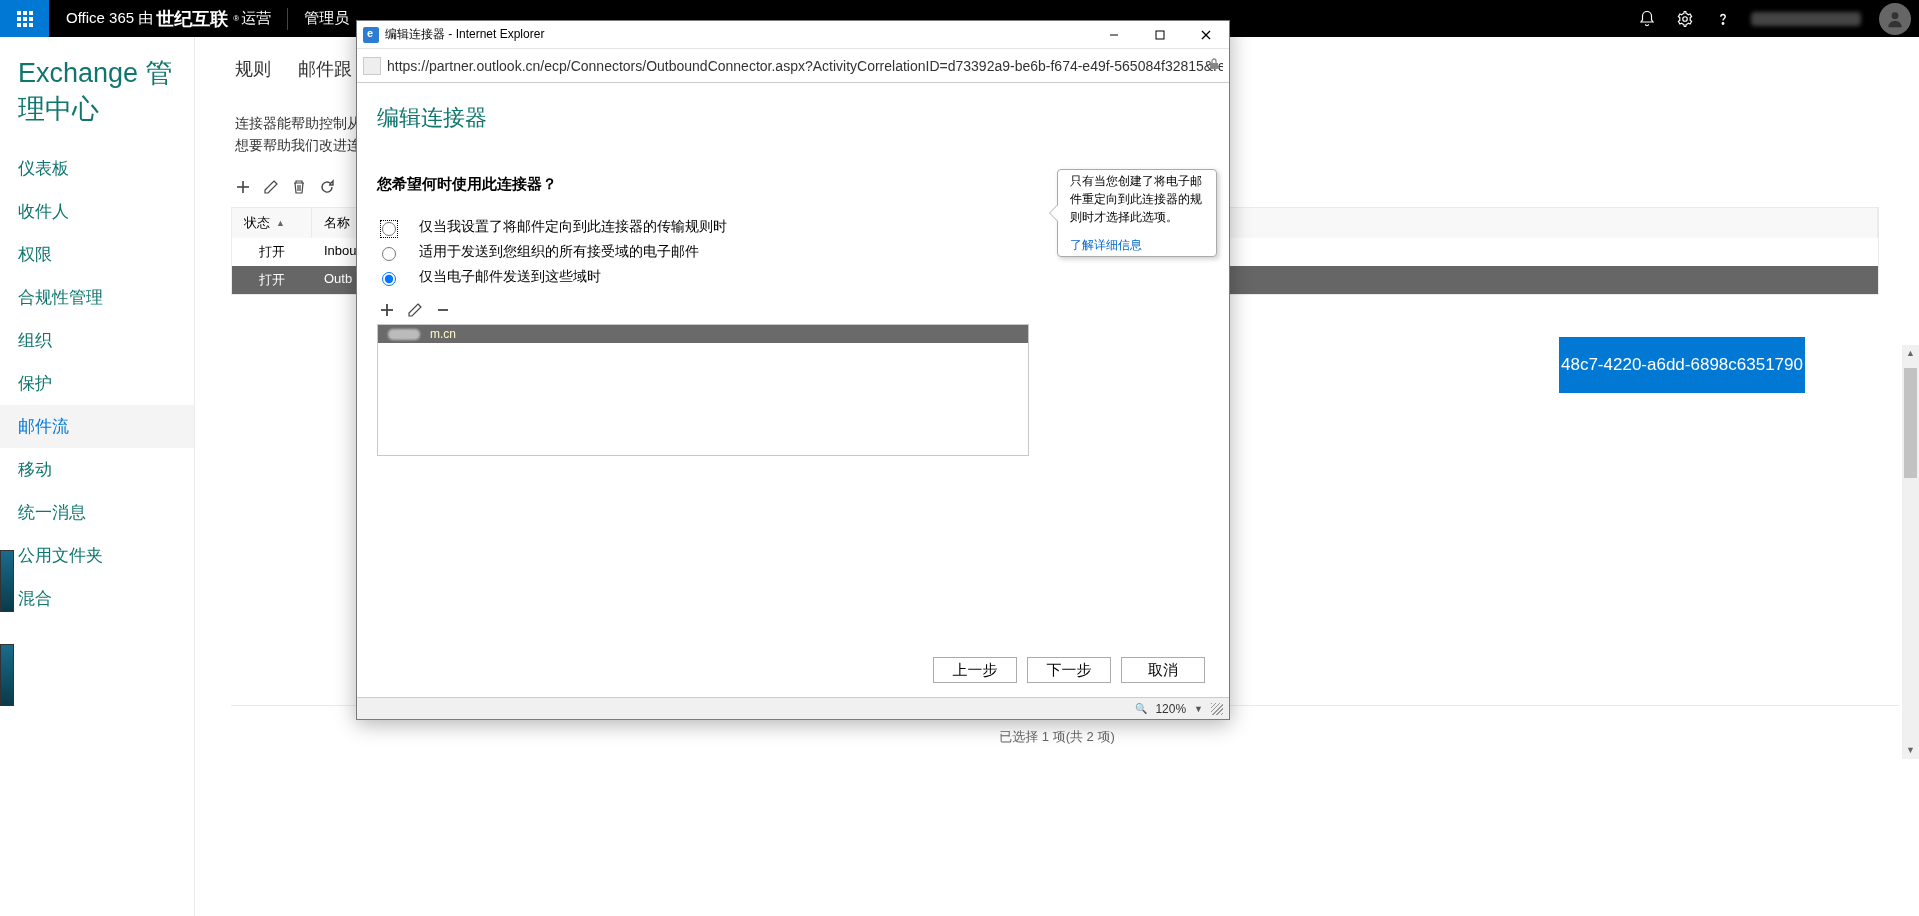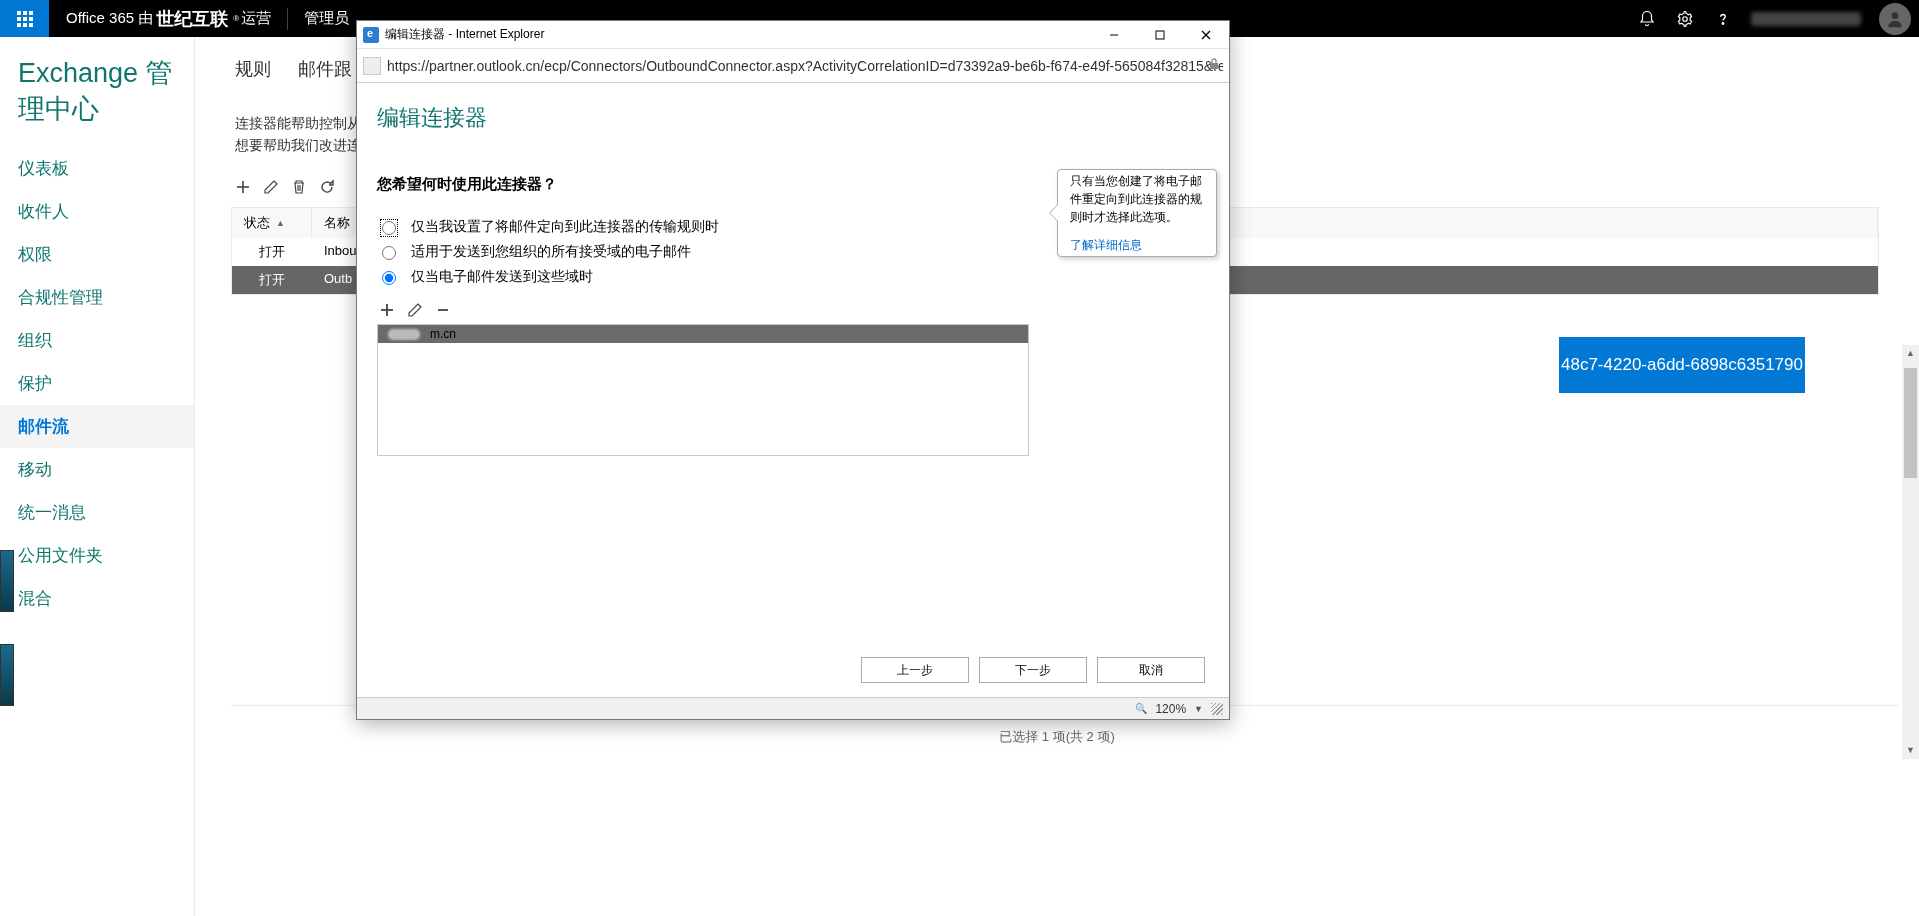--- a/index.html
+++ b/index.html
@@ -16,21 +16,21 @@
     .suite-right{position:absolute;right:0;top:0;height:37px;display:flex;align-items:center;gap:18px;padding-right:8px;}
     .suite-icon{width:20px;height:20px;display:flex;align-items:center;justify-content:center;}
     .user-blur{width:110px;height:14px;background:#444;filter:blur(2px);border-radius:4px;}
     .avatar{width:32px;height:32px;border-radius:50%;background:#666;display:flex;align-items:center;justify-content:center;}
     
     .exchange-heading{padding:16px 0 20px 18px;color:#0f766e;font-size:27px;font-weight:300;}
     
     .layout{display:flex;height:calc(916px - 37px);}
     .sidebar{width:195px;border-right:1px solid #eaeaea;padding-top:2px;}
     .nav-item{padding:10px 0 10px 18px;font-size:17px;color:#0f766e;cursor:pointer;}
-    .nav-item.active{color:#0078d4;background:#f4f4f4;font-weight:700;}
+    .nav-item.active{color:#0078d4;background:#f4f4f4;font-weight:400;}
     .main{flex:1;padding:20px 0 0 0;position:relative;}
     .tabs{padding-left:40px;font-size:18px;color:#333;}
     .tabs span{margin-right:22px;}
     .desc{padding:30px 0 0 40px;font-size:14px;color:#333;}
     .desc p{margin:4px 0;}
     .toolbar{padding:18px 0 6px 38px;display:flex;gap:8px;}
     .tool-btn{width:20px;height:20px;display:flex;align-items:center;justify-content:center;}
     .table-wrap{margin:4px 40px 0 36px;border:1px solid #eaeaea;}
     .table-head{display:flex;background:#f8f8f8;font-size:13px;position:relative;}
     .th{padding:6px 12px;border-right:1px solid #eaeaea;display:flex;align-items:center;gap:6px;}
@@ -61,33 +61,33 @@
     .ie-favicon{width:16px;height:16px;margin-right:6px;background:#2b7cd3;border-radius:2px;position:relative;}
     .ie-favicon::after{content:"e";position:absolute;color:#fff;font-size:11px;font-weight:bold;left:4px;top:0;}
     .winbtns{position:absolute;right:0;top:0;display:flex;}
     .winbtn{width:46px;height:28px;display:flex;align-items:center;justify-content:center;}
     .addr-bar{height:34px;border-bottom:1px solid #ccc;display:flex;align-items:center;padding:0 6px;font-size:14px;color:#333;position:relative;}
     .addr-icon{width:18px;height:18px;margin-right:6px;background:#eee;border:1px solid #ccc;}
     .lock{position:absolute;right:8px;top:8px;}
     .popup-body{padding:20px 20px 0 20px;height:calc(100% - 28px - 34px - 22px);position:relative;overflow:hidden;}
     .edit-title{font-size:22px;font-weight:400;color:#0f766e;margin-bottom:42px;}
     .question{font-weight:600;font-size:15px;margin-bottom:24px;}
-    .radios label{display:flex;gap:12px;font-size:14px;margin:7px 0;cursor:pointer;}
+    .radios label{display:flex;align-items:center;gap:20px;font-size:14px;margin:7px 0;cursor:pointer;}
     .radios input[type=radio]{width:14px;height:14px;}
     .domain-toolbar{display:flex;gap:8px;margin-top:14px;margin-bottom:4px;}
     .domain-toolbar .tbtn{width:20px;height:20px;display:flex;align-items:center;justify-content:center;cursor:pointer;}
     .domain-list{border:1px solid #c8c8c8;height:132px;background:#fff;overflow:hidden;}
-    .domain-item{background:#6a6a6a;color:#000000;padding:2px 10px;font-size:12px;display:flex;align-items:center;gap:10px;}
+    .domain-item{background:#6a6a6a;color:#fef9c3;padding:2px 10px;font-size:12px;display:flex;align-items:center;gap:10px;}
     .domain-blur{display:inline-block;width:32px;height:11px;background:#bbb;filter:blur(1px);border-radius:5px;}
     .callout{position:absolute;right:12px;top:86px;width:160px;border:1px solid #aaa;border-radius:4px;box-shadow:2px 2px 5px rgba(0,0,0,.2);padding:2px 12px;font-size:12px;line-height:1.5;background:#fff;}
     .callout .tail{position:absolute;left:-9px;top:34px;width:0;height:0;border-top:9px solid transparent;border-bottom:9px solid transparent;border-right:9px solid #aaa;}
     .callout .tail::after{content:"";position:absolute;left:1px;top:-8px;border-top:8px solid transparent;border-bottom:8px solid transparent;border-right:8px solid #fff;}
     .callout a{color:#0066cc;text-decoration:none;display:inline-block;margin-top:10px;}
     .wizard-btns{position:absolute;bottom:14px;right:24px;display:flex;gap:10px;}
-    .wizard-btns button{width:108px;height:26px;background:#fff;border:1px solid #ababab;font-size:12px;cursor:pointer;}
+    .wizard-btns button{width:84px;height:26px;background:#fff;border:1px solid #ababab;font-size:15px;cursor:pointer;}
     .ie-status{height:22px;border-top:1px solid #ccc;display:flex;align-items:center;justify-content:flex-end;padding:0 6px;gap:8px;font-size:12px;color:#333;background:#f0f0f0;}
     .zoom-ico{font-size:10px;}
     .dropdown-arrow{font-size:9px;color:#555;}
     .resize-grip{width:12px;height:12px;background:repeating-linear-gradient(135deg,#999 0 1px,transparent 1px 3px);}
     .main-hr{position:absolute;left:36px;right:20px;bottom:210px;height:1px;background:#eaeaea;}
   </style>
 </head>
 <body>
 
 <div class="suitebar">

